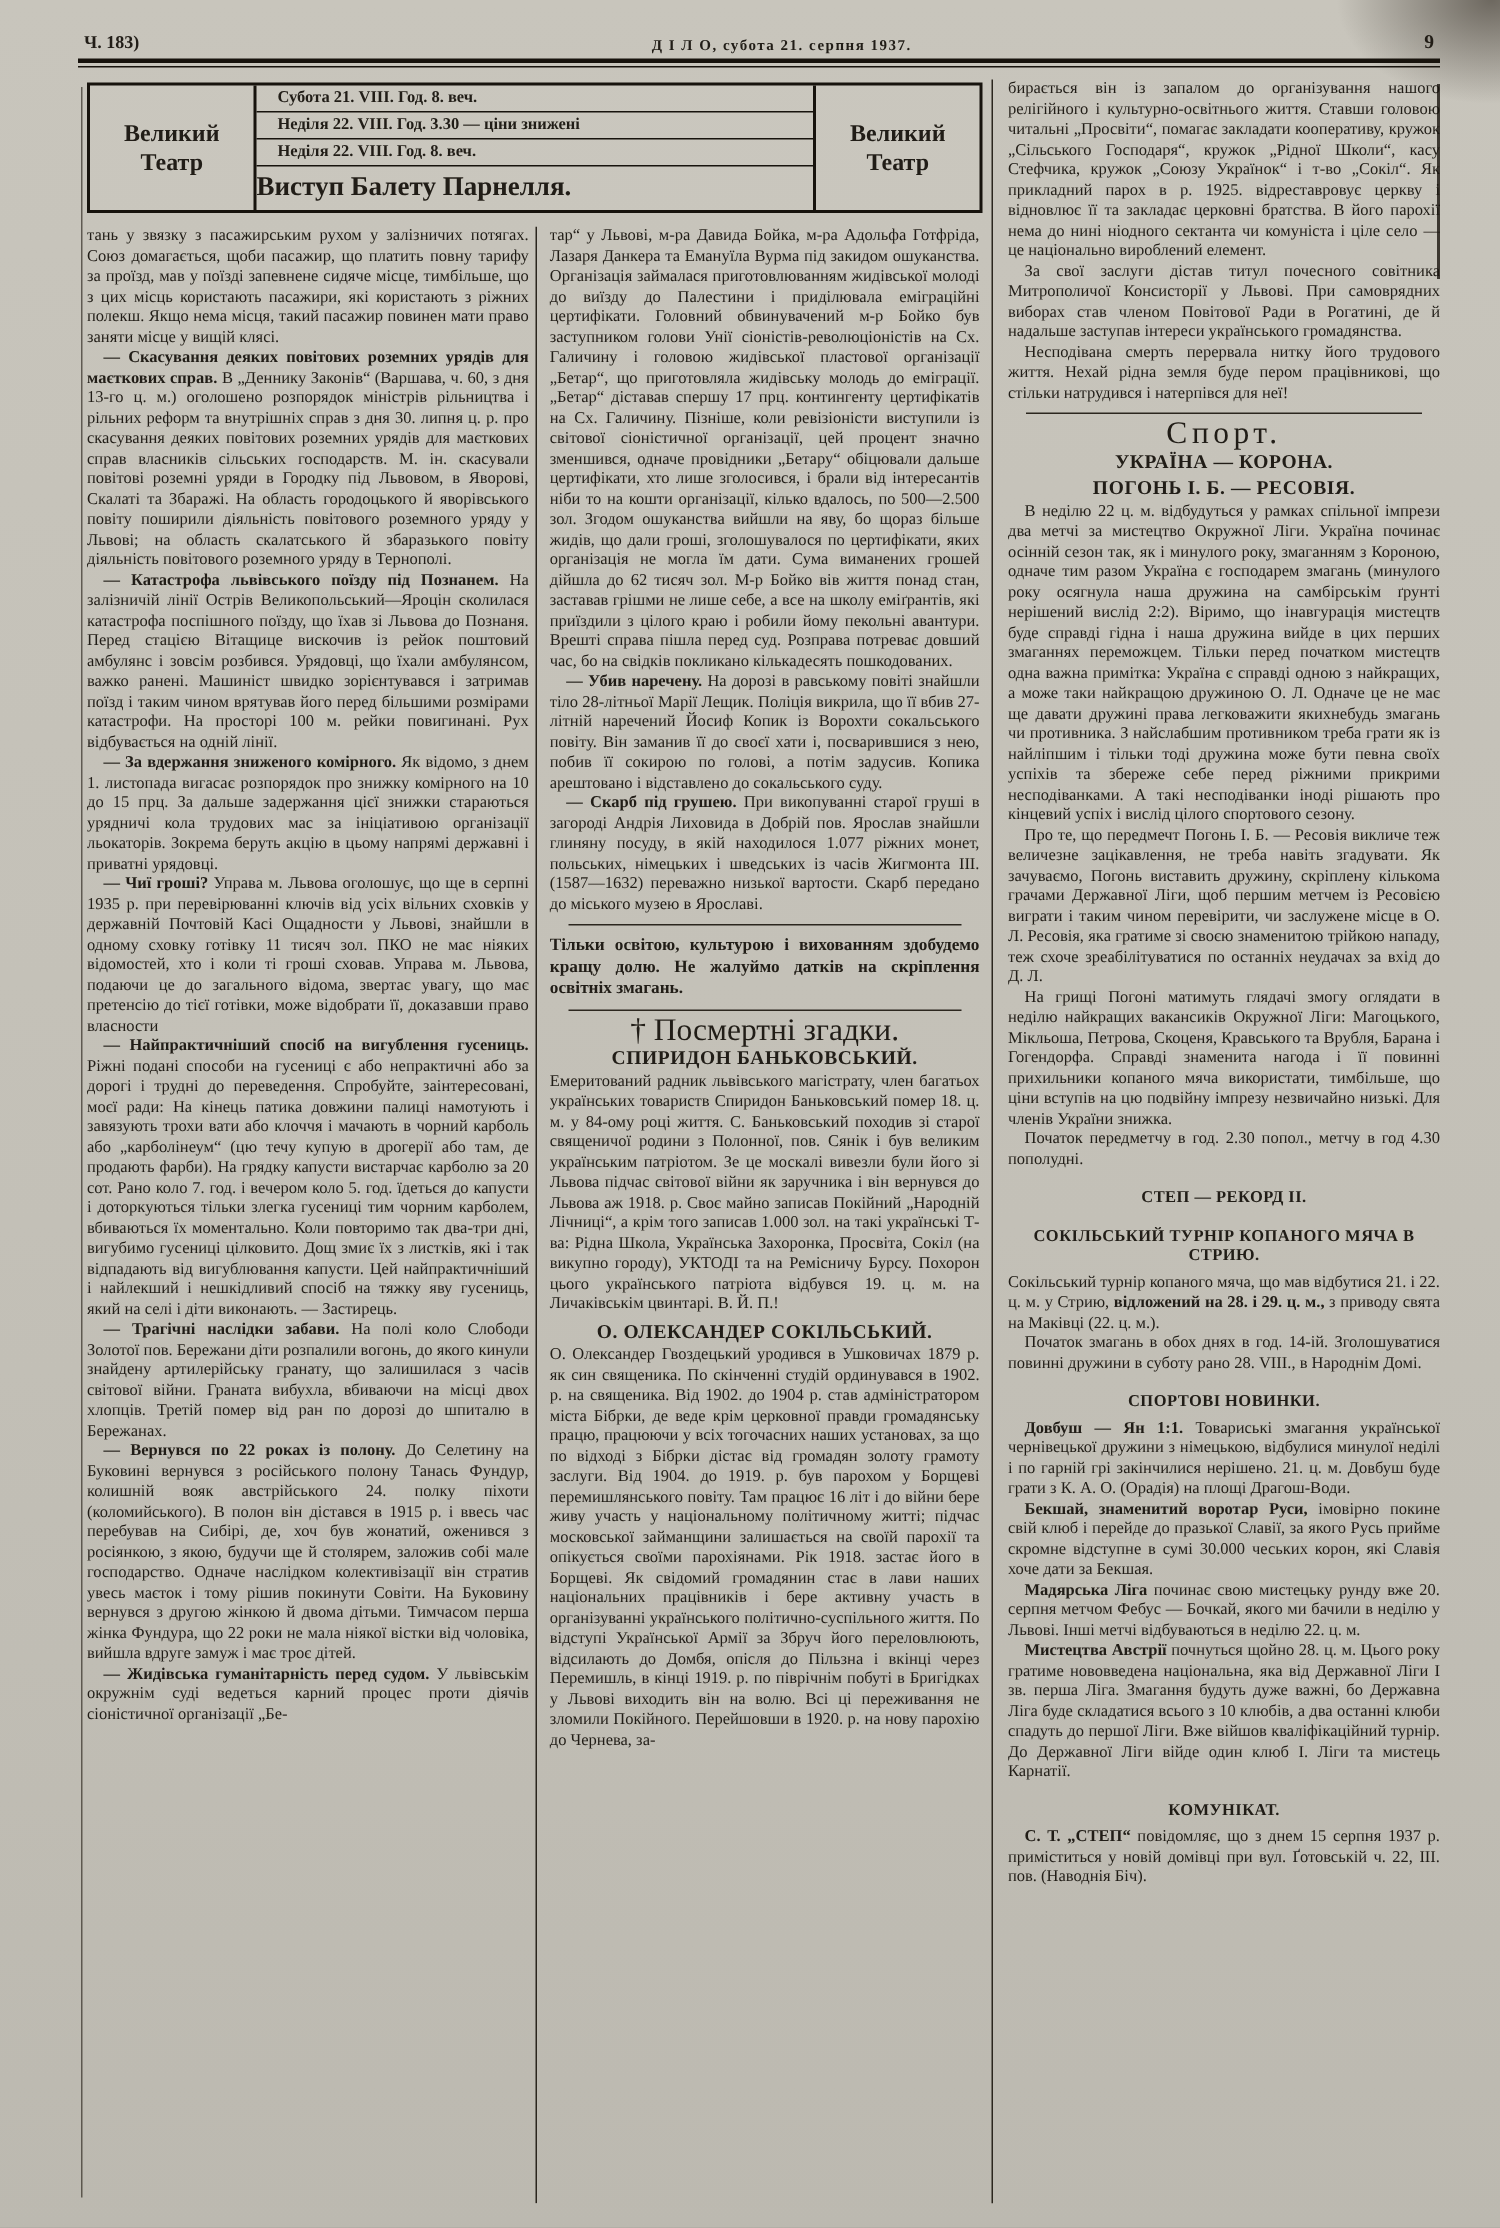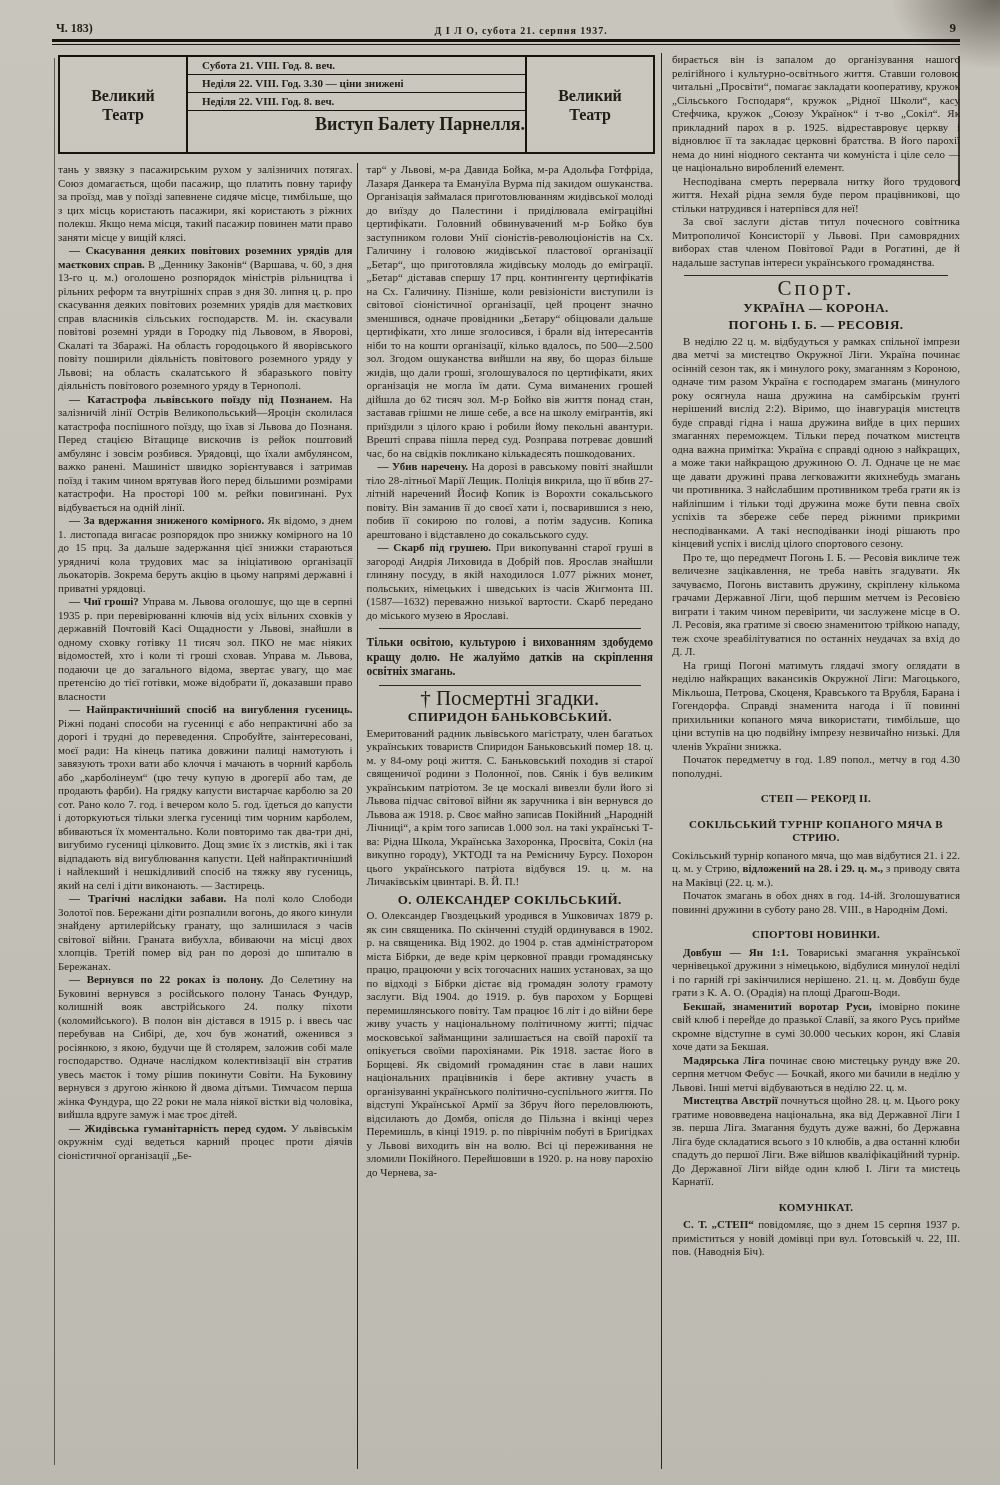--- a/index.html
+++ b/index.html
@@ -49,29 +49,29 @@
   .h1{ font-size:21px; font-weight:normal; text-align:center; margin:5px 0 5px; text-indent:0; }
   .h1.spaced{ letter-spacing:3px; }
   .sub{ font-size:13px; font-weight:bold; text-align:center; margin:4px 0 3px; letter-spacing:.4px; }
   .section-title{ font-size:11px; font-weight:bold; text-align:center; margin:12px 0 4px; letter-spacing:.3px; }
   .slogan{ font-size:11.5px; font-weight:bold; margin:3px 0; line-height:14.5px; text-align:justify; }
 
   .theater{
     border:2px solid #17130d; display:flex; margin:2px 6px 9px 0; background:rgba(255,255,255,.04);
   }
   .theater .side{
-    width:126px; display:flex; flex-direction:column; justify-content:center; align-items:center;
+    width:109px; display:flex; flex-direction:column; justify-content:center; align-items:center;
     font-weight:bold; font-size:16px; line-height:19px;
   }
   .theater .mid{ flex:1; border-left:2px solid #17130d; border-right:2px solid #17130d; }
   .theater .sched{
     font-weight:bold; font-size:11px; line-height:13px; padding:2px 0 2px 14px;
     border-bottom:1px solid #17130d; text-align:left;
   }
-  .theater .headline{ font-weight:bold; font-size:18px; text-align:right; padding:3px 0 17px; }
+  .theater .headline{ font-weight:bold; font-size:18px; text-align:left; padding:3px 0 5px; }
 </style>
 </head>
 <body>
 
 <div class="page">
   <div class="smudge-tr"></div>
   <div class="edge-left"></div>
   <div class="edge-right"></div>
 
   <div class="masthead">
@@ -124,30 +124,30 @@
             <div class="sub">СПИРИДОН БАНЬКОВСЬКИЙ.</div>
             <p class="para noindent">Емеритований радник львівського магістрату, член багатьох українських товариств Спиридон Баньковський помер 18. ц. м. у 84-ому році життя. С. Баньковський походив зі старої священичої родини з Полонної, пов. Сянік і був великим українським патріотом. Зе це москалі вивезли були його зі Львова підчас світової війни як заручника і він вернувся до Львова аж 1918. р. Своє майно записав Покійний „Народній Лічниці“, а крім того записав 1.000 зол. на такі українські Т-ва: Рідна Школа, Українська Захоронка, Просвіта, Сокіл (на викупно городу), УКТОДІ та на Ремісничу Бурсу. Похорон цього українського патріота відбувся 19. ц. м. на Личаківськім цвинтарі. В. Й. П.!</p>
             <div class="sub">О. ОЛЕКСАНДЕР СОКІЛЬСЬКИЙ.</div>
             <p class="para noindent">О. Олександер Гвоздецький уродився в Ушковичах 1879 р. як син священика. По скінченні студій ординувався в 1902. р. на священика. Від 1902. до 1904 р. став адміністратором міста Бібрки, де веде крім церковної правди громадянську працю, працюючи у всіх тогочасних наших установах, за що по відході з Бібрки дістає від громадян золоту грамоту заслуги. Від 1904. до 1919. р. був парохом у Борщеві перемишлянського повіту. Там працює 16 літ і до війни бере живу участь у національному політичному житті; підчас московської займанщини залишається на своїй парохії та опікується своїми парохіянами. Рік 1918. застає його в Борщеві. Як свідомий громадянин стає в лави наших національних працівників і бере активну участь в організуванні українського політично-суспільного життя. По відступі Української Армії за Збруч його переловлюють, відсилають до Домбя, опісля до Пільзна і вкінці через Перемишль, в кінці 1919. р. по піврічнім побуті в Бригідках у Львові виходить він на волю. Всі ці переживання не зломили Покійного. Перейшовши в 1920. р. на нову парохію до Чернева, за-</p>
           </div>
       </div>
     </div>
 
     <div class="col col3">
         <p class="para noindent">бирається він із запалом до організування нашого релігійного і культурно-освітнього життя. Ставши головою читальні „Просвіти“, помагає закладати кооперативу, кружок „Сільського Господаря“, кружок „Рідної Школи“, касу Стефчика, кружок „Союзу Українок“ і т-во „Сокіл“. Як прикладний парох в р. 1925. відреставровує церкву і відновлює її та закладає церковні братства. В його парохії нема до нині ніодного сектанта чи комуніста і ціле село — це національно вироблений елемент.</p>
+        <p class="para">За свої заслуги дістав титул почесного совітника Митрополичої Консисторії у Львові. При самоврядних виборах став членом Повітової Ради в Рогатині, де й надальше заступав інтереси українського громадянства.</p>
         <p class="para">Несподівана смерть перервала нитку його трудового життя. Нехай рідна земля буде пером працівникові, що стільки натрудився і натерпівся для неї!</p>
-        <p class="para">За свої заслуги дістав титул почесного совітника Митрополичої Консисторії у Львові. При самоврядних виборах став членом Повітової Ради в Рогатині, де й надальше заступав інтереси українського громадянства.</p>
         <div class="rule"></div>
         <div class="h1 spaced">Спорт.</div>
         <div class="sub">УКРАЇНА — КОРОНА.</div>
         <div class="sub">ПОГОНЬ І. Б. — РЕСОВІЯ.</div>
         <p class="para">В неділю 22 ц. м. відбудуться у рамках спільної імпрези два метчі за мистецтво Окружної Ліги. Україна починає осінній сезон так, як і минулого року, змаганням з Короною, одначе тим разом Україна є господарем змагань (минулого року осягнула наша дружина на самбірськім ґрунті нерішений вислід 2:2). Віримо, що інавгурація мистецтв буде справді гідна і наша дружина вийде в цих перших змаганнях переможцем. Тільки перед початком мистецтв одна важна примітка: Україна є справді одною з найкращих, а може таки найкращою дружиною О. Л. Одначе це не має ще давати дружині права легковажити якихнебудь змагань чи противника. З найслабшим противником треба грати як із найліпшим і тільки тоді дружина може бути певна своїх успіхів та збереже себе перед ріжними прикрими несподіванками. А такі несподіванки іноді рішають про кінцевий успіх і вислід цілого спортового сезону.</p>
         <p class="para">Про те, що передмечт Погонь І. Б. — Ресовія викличе теж величезне зацікавлення, не треба навіть згадувати. Як зачуваємо, Погонь виставить дружину, скріплену кількома грачами Державної Ліги, щоб першим метчем із Ресовією виграти і таким чином перевірити, чи заслужене місце в О. Л. Ресовія, яка гратиме зі своєю знаменитою трійкою нападу, теж схоче зреабілітуватися по останніх неудачах за вхід до Д. Л.</p>
         <p class="para">На грищі Погоні матимуть глядачі змогу оглядати в неділю найкращих вакансиків Окружної Ліги: Магоцького, Мікльоша, Петрова, Скоценя, Кравського та Врубля, Барана і Гогендорфа. Справді знаменита нагода і її повинні прихильники копаного мяча використати, тимбільше, що ціни вступів на цю подвійну імпрезу незвичайно низькі. Для членів України знижка.</p>
-        <p class="para">Початок передметчу в год. 1.89 попол., метчу в год 4.30 пополудні.</p>
+        <p class="para">Початок передметчу в год. 2.30 попол., метчу в год 4.30 пополудні.</p>
         <div class="section-title">СТЕП — РЕКОРД ІІ.</div>
         <div class="section-title">СОКІЛЬСЬКИЙ ТУРНІР КОПАНОГО МЯЧА В СТРИЮ.</div>
         <p class="para noindent">Сокільський турнір копаного мяча, що мав відбутися 21. і 22. ц. м. у Стрию, <b>відложений на 28. і 29. ц. м.,</b> з приводу свята на Маківці (22. ц. м.).</p>
         <p class="para">Початок змагань в обох днях в год. 14-ій. Зголошуватися повинні дружини в суботу рано 28. VIII., в Народнім Домі.</p>
         <div class="section-title">СПОРТОВІ НОВИНКИ.</div>
         <p class="para"><b>Довбуш — Ян 1:1. </b>Товариські змагання української чернівецької дружини з німецькою, відбулися минулої неділі і по гарній грі закінчилися нерішено. 21. ц. м. Довбуш буде грати з К. А. О. (Орадія) на площі Драгош-Води.</p>
         <p class="para"><b>Бекшай, знаменитий воротар Руси, </b>імовірно покине свій клюб і перейде до празької Славії, за якого Русь прийме скромне відступне в сумі 30.000 чеських корон, які Славія хоче дати за Бекшая.</p>
         <p class="para"><b>Мадярська Ліга </b>починає свою мистецьку рунду вже 20. серпня метчом Фебус — Бочкай, якого ми бачили в неділю у Львові. Інші метчі відбуваються в неділю 22. ц. м.</p>
         <p class="para"><b>Мистецтва Австрії </b>почнуться щойно 28. ц. м. Цього року гратиме нововведена національна, яка від Державної Ліги І зв. перша Ліга. Змагання будуть дуже важні, бо Державна Ліга буде складатися всього з 10 клюбів, а два останні клюби спадуть до першої Ліги. Вже війшов кваліфікаційний турнір. До Державної Ліги війде один клюб І. Ліги та мистець Карнатії.</p>
         <div class="section-title">КОМУНІКАТ.</div>

